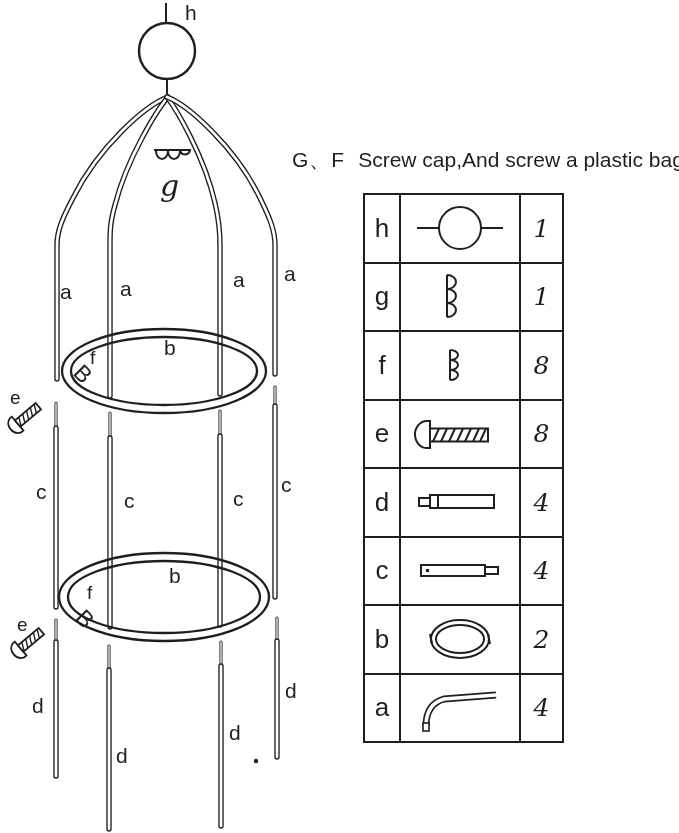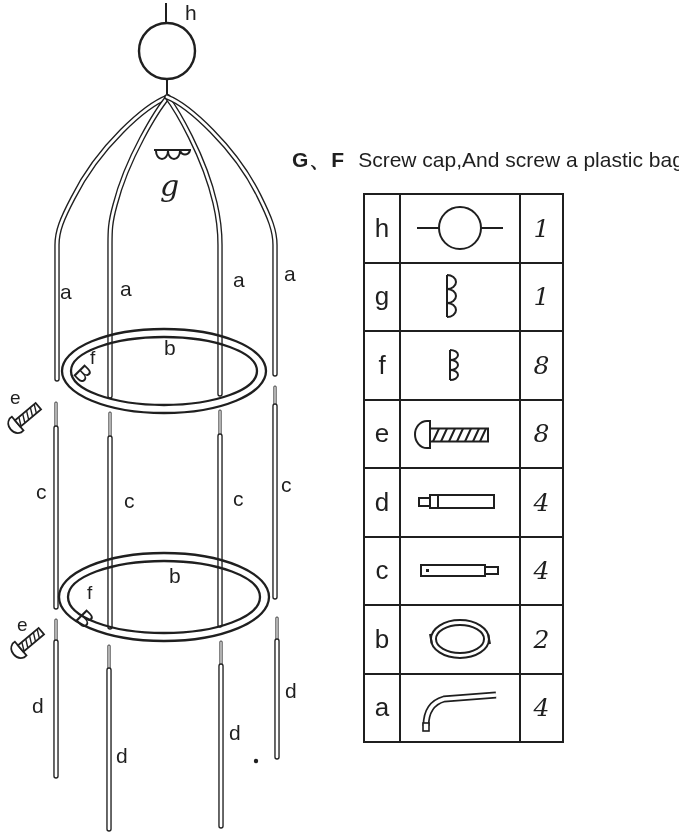--- a/index.html
+++ b/index.html
@@ -14,21 +14,21 @@
   .ol{fill:none;stroke:#1f1f1f;stroke-width:5.4;stroke-linecap:round;}
   .il{fill:none;stroke:#ffffff;stroke-width:2.7;stroke-linecap:round;}
   .tol{fill:none;stroke:#1f1f1f;stroke-width:3.1;stroke-linecap:round;}
   .til{fill:none;stroke:#ffffff;stroke-width:1.3;stroke-linecap:round;}
   .lbl{font:21px "Liberation Sans",sans-serif;fill:#1f1f1f;}
   .lbl-sm{font:19px "Liberation Sans",sans-serif;fill:#1f1f1f;}
   .lbl-g{font:italic 30px "DejaVu Serif",serif;fill:#1f1f1f;}
   .lbl-B{font:23px "Liberation Sans",sans-serif;fill:#1f1f1f;}
   
   .title{position:absolute;left:292px;top:146px;white-space:nowrap;font-size:21px;}
-  .title .prefix{font-weight:bold;letter-spacing:1px;}
+  .title .prefix{font-weight:normal;letter-spacing:1px;}
   .title .text{margin-left:13px;font-weight:normal;}
   
   .parts{
     position:absolute;left:363px;top:193px;width:199px;height:550px;
     border-collapse:collapse;table-layout:fixed;background:#fff;
   }
   .parts td{border:2px solid #1f1f1f;text-align:center;vertical-align:middle;padding:0;}
   .c-label{font-size:26px;}
   .c-qty{font:italic 25px "DejaVu Serif",serif;}
   .icell svg{display:block;margin:0 auto;}

